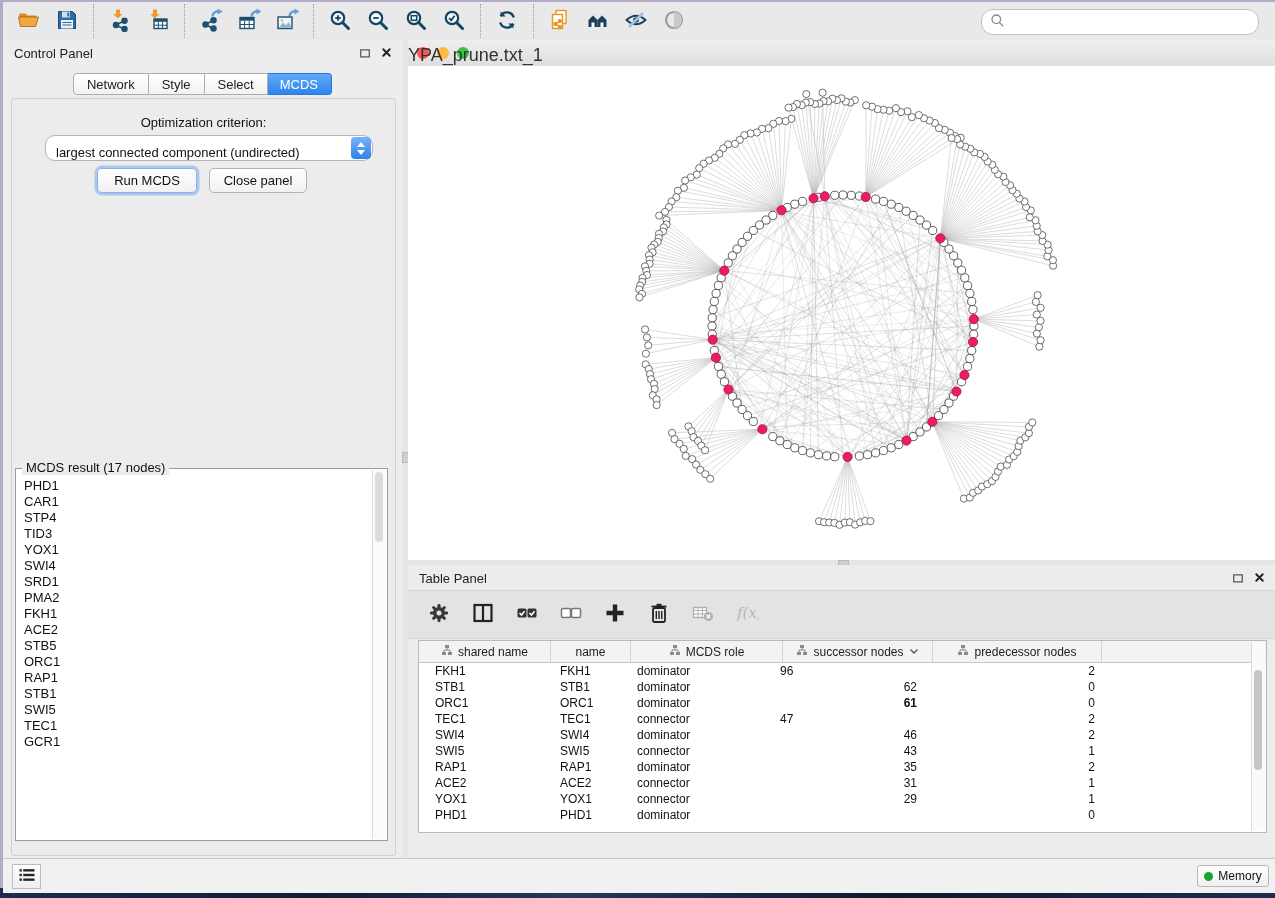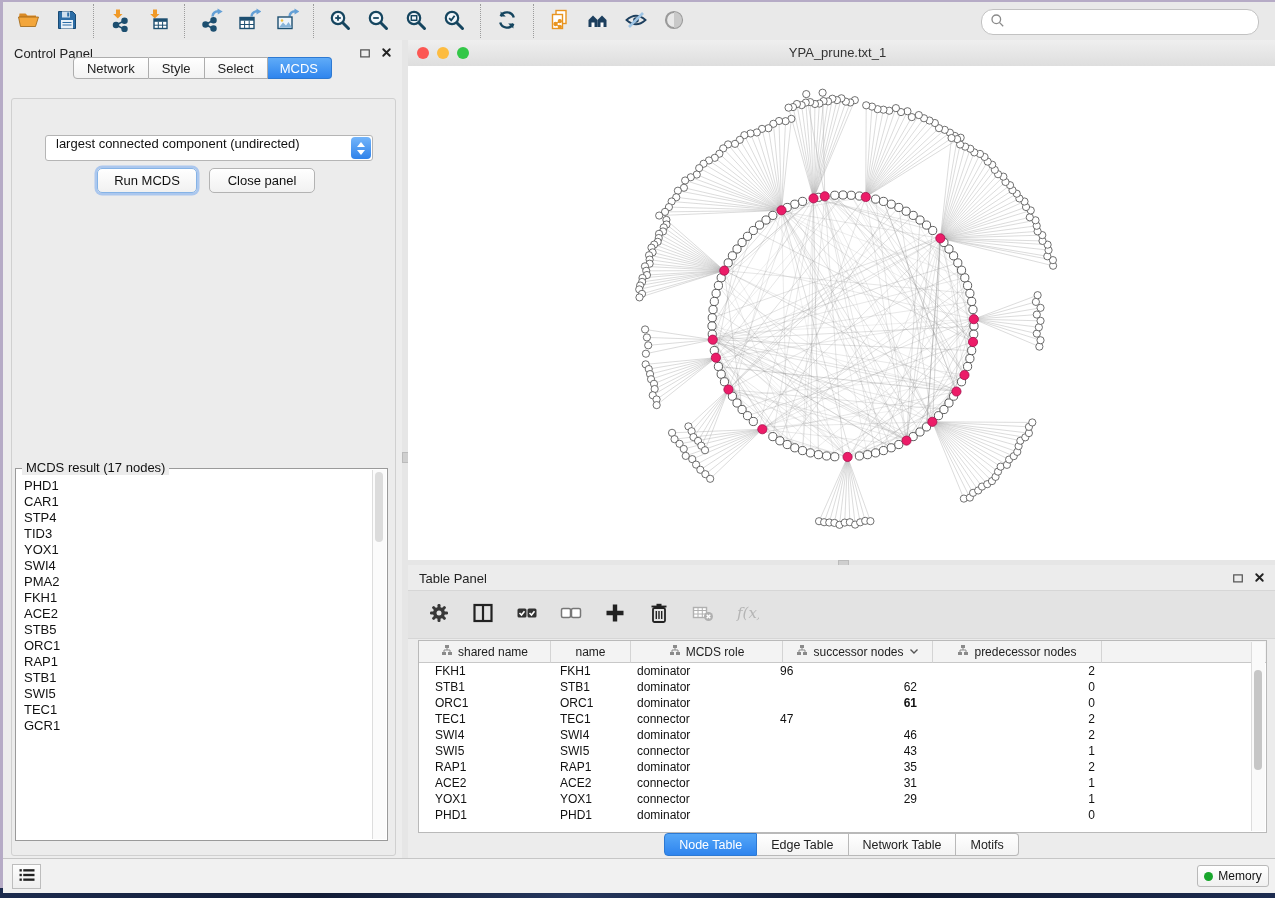--- a/index.html
+++ b/index.html
@@ -20,60 +20,60 @@
     border:1px solid #c2c2c2;border-radius:12px;display:flex;align-items:center;padding-left:8px;}
   #search-box svg{flex:0 0 auto}
   #search-input{border:none;outline:none;background:transparent;flex:1;font-size:12px;padding-left:5px;}
 
   
   #control-panel{position:absolute;left:0;top:38px;width:399px;height:818px;background:#ededed;}
   .panel-header{position:relative;height:26px;}
   .panel-title{position:absolute;left:11px;top:6px;font-size:13px;color:#222;}
   .win-btns{position:absolute;right:8px;top:5px;display:flex;gap:7px;}
   .win-btn{width:15px;height:15px;border:none;background:transparent;padding:0;display:flex;align-items:center;justify-content:center;cursor:pointer;}
-  #cp-tabs{position:absolute;left:0;top:17px;width:100%;display:flex;justify-content:center;}
+  #cp-tabs{position:absolute;left:0;top:33px;width:100%;display:flex;justify-content:center;}
   .tab-btn{height:22px;padding:0 13px;font-size:13px;background:linear-gradient(#ffffff,#f2f2f2);
     border:1px solid #adadad;border-left-width:0;color:#222;cursor:pointer;}
   .tab-btn:first-child{border-left-width:1px;border-radius:4px 0 0 4px;}
   .tab-btn:last-child{border-radius:0 4px 4px 0;padding-left:12px;}
   .tab-btn.selected{background:linear-gradient(#5fabf8,#2f85ee);color:#fff;border-color:#2d79d2;}
   #cp-content{position:absolute;left:8px;top:58px;width:383px;height:756px;background:#ececec;
     border:1px solid #d0d0d0;border-radius:3px;}
   #opt-label{position:absolute;left:0;top:16px;width:100%;text-align:center;font-size:13px;color:#111;}
   #opt-select{position:absolute;left:33px;top:36px;width:316px;height:24px;background:#fff;
-    border:1px solid #b5b5b5;border-radius:3px;font-size:13px;color:#111;display:flex;align-items:flex-start;
+    border:1px solid #b5b5b5;border-radius:10px;font-size:13px;color:#111;display:flex;align-items:flex-end;
     padding-left:10px;cursor:pointer;}
   #opt-stepper{position:absolute;right:1px;top:1px;bottom:1px;width:20px;border-radius:4px;
     background:linear-gradient(#74b5fa,#2f82ea);display:flex;flex-direction:column;align-items:center;justify-content:center;gap:3px;}
   .tri-up{width:0;height:0;border-left:4px solid transparent;border-right:4px solid transparent;border-bottom:5px solid #fff;}
   .tri-dn{width:0;height:0;border-left:4px solid transparent;border-right:4px solid transparent;border-top:5px solid #fff;}
   .cp-btn{position:absolute;height:25px;background:linear-gradient(#ffffff,#f1f1f1);border:1px solid #b3b3b3;
     border-radius:5px;font-size:13px;color:#111;cursor:pointer;font-family:"Liberation Sans",sans-serif;}
   #run-btn{left:85px;top:69px;width:100px;border-color:#85b3e6;box-shadow:0 0 0 2.5px rgba(118,170,240,.55);}
-  #closepanel-btn{left:197px;top:69px;width:106px;}
+  #closepanel-btn{left:197px;top:69px;width:98px;}
   #mcds-group{position:absolute;left:3px;top:369px;width:371px;height:371px;border:1px solid #9a9a9a;background:#fff;}
   #mcds-group-title{position:absolute;left:6px;top:-9px;background:#ececec;padding:0 4px;font-size:13px;color:#111;}
   #mcds-list{position:absolute;left:1px;top:3px;bottom:1px;right:14px;overflow:hidden;padding:6px 0 0 7px;}
   .mcds-item{font-size:13px;line-height:16px;color:#111;}
   #mcds-scroll{position:absolute;top:1px;bottom:1px;right:1px;width:13px;background:#fbfbfb;border-left:1px solid #ddd;}
   #mcds-thumb{position:absolute;top:2px;left:2px;width:8px;height:70px;background:#dcdcdc;border-radius:4px;}
 
   
   #vsplit{position:absolute;left:399px;top:38px;width:6px;height:818px;background:#e6e6e6;}
   #vsplit .grip{position:absolute;left:0px;top:412px;width:5px;height:9px;background:#cfcfcf;border:1px solid #bbb;}
   #hsplit{position:absolute;left:405px;top:558px;width:867px;height:5px;background:#e6e6e6;}
   #hsplit .grip{position:absolute;left:430px;top:0px;width:9px;height:5px;background:#cfcfcf;border:1px solid #bbb;}
 
   
   #net-window{position:absolute;left:405px;top:38px;width:867px;height:520px;}
   #net-titlebar{position:absolute;left:0;top:0;right:0;height:26px;background:linear-gradient(#efefef,#dedede);
     border-bottom:1px solid #c6c6c6;}
   .traffic{position:absolute;top:7px;width:12px;height:12px;border-radius:50%;cursor:pointer;border:none;padding:0;}
   #tl-red{left:9px;background:#fc5753;}#tl-yellow{left:29px;background:#fdbc40;}#tl-green{left:49px;background:#33c748;}
-  #net-title{position:absolute;left:0;right:8px;top:5px;text-align:center;font-size:13px;color:#333;}
+  #net-title{position:absolute;left:0;right:8px;top:5px;text-align:left;font-size:18px;color:#333;}
   #net-canvas{position:absolute;left:0;top:26px;width:867px;height:494px;background:#fff;}
 
   
   #table-panel{position:absolute;left:405px;top:563px;width:867px;height:293px;background:#ececec;}
   #tp-toolbar{position:absolute;left:0;top:25px;right:0;height:47px;background:#e3e3e3;
     border-top:1px solid #d6d6d6;border-bottom:1px solid #d6d6d6;display:flex;align-items:center;padding-left:16px;gap:14px;}
   .tp-btn{width:30px;height:30px;border:none;background:transparent;display:flex;align-items:center;justify-content:center;padding:0;cursor:pointer;}
   #node-table{position:absolute;left:10px;top:75px;width:847px;height:191px;background:#fff;border:1px solid #b9b9b9;}
   #nt-header{display:flex;height:22px;}
   .nt-hcell{background:#f3f3f3;border-right:1px solid #d4d4d4;border-bottom:1px solid #c8c8c8;
@@ -287,38 +287,40 @@
         </button>
       </span>
     </div>
     <div id="cp-tabs">
         <button class="tab-btn">Network</button>
         <button class="tab-btn">Style</button>
         <button class="tab-btn">Select</button>
         <button class="tab-btn selected">MCDS</button>
       </div>
     <div id="cp-content">
+      <div id="opt-label">Optimization criterion:</div>
       <div id="opt-select">
         <span>largest connected component (undirected)</span>
         <span id="opt-stepper">
             <span class="tri-up"></span>
             <span class="tri-dn"></span>
           </span>
       </div>
       <button class="cp-btn" id="run-btn">Run MCDS</button>
       <button class="cp-btn" id="closepanel-btn">Close panel</button>
       <div id="mcds-group">
         <span id="mcds-group-title">MCDS result (17 nodes)</span>
         <div id="mcds-list">
             <div class="mcds-item">PHD1</div>
             <div class="mcds-item">CAR1</div>
             <div class="mcds-item">STP4</div>
             <div class="mcds-item">TID3</div>
             <div class="mcds-item">YOX1</div>
             <div class="mcds-item">SWI4</div>
+            <div class="mcds-item">SRD1</div>
             <div class="mcds-item">PMA2</div>
             <div class="mcds-item">FKH1</div>
             <div class="mcds-item">ACE2</div>
             <div class="mcds-item">STB5</div>
             <div class="mcds-item">ORC1</div>
             <div class="mcds-item">RAP1</div>
             <div class="mcds-item">STB1</div>
             <div class="mcds-item">SWI5</div>
             <div class="mcds-item">TEC1</div>
             <div class="mcds-item">GCR1</div>
@@ -1208,26 +1210,20 @@
             <div class="nt-cell" style="flex: 0 0 79px; width: 79px; box-sizing: border-box; text-align: left; padding-left: 10px;">PHD1</div>
             <div class="nt-cell" style="flex: 0 0 151px; width: 151px; box-sizing: border-box; text-align: left; padding-left: 8px;">dominator</div>
             <div class="nt-cell" style="flex: 0 0 149px; width: 149px; box-sizing: border-box; text-align: right; padding-right: 12px; margin-top: 28px;">18</div>
             <div class="nt-cell" style="flex: 0 0 168px; width: 168px; box-sizing: border-box; text-align: right; padding-right: 2px;">0</div>
           </div>
         </div>
       <div id="nt-scroll">
           <div id="nt-thumb"></div>
         </div>
     </div>
-    <div id="tp-tabs">
-        <button class="seg-btn selected">Node Table</button>
-        <button class="seg-btn">Edge Table</button>
-        <button class="seg-btn">Network Table</button>
-        <button class="seg-btn">Motifs</button>
-      </div>
   </div>
 
   <div id="status-bar">
     <button id="list-btn">
       <span>
         <svg width="20" height="20" viewBox="0 0 24 24">
             <g fill="#222">
               <rect x="3" y="5" width="2.8" height="2.8"></rect>
               <rect x="7.5" y="5" width="13.5" height="2.8"></rect>
               <rect x="3" y="10.6" width="2.8" height="2.8"></rect>

